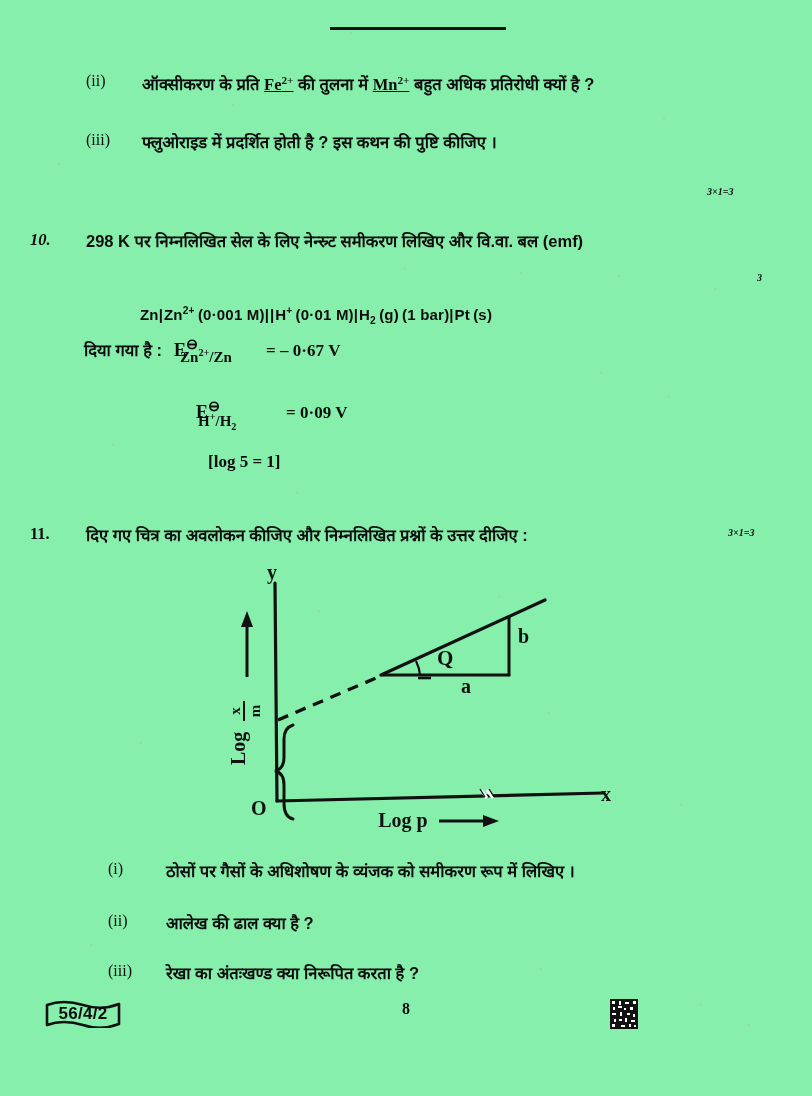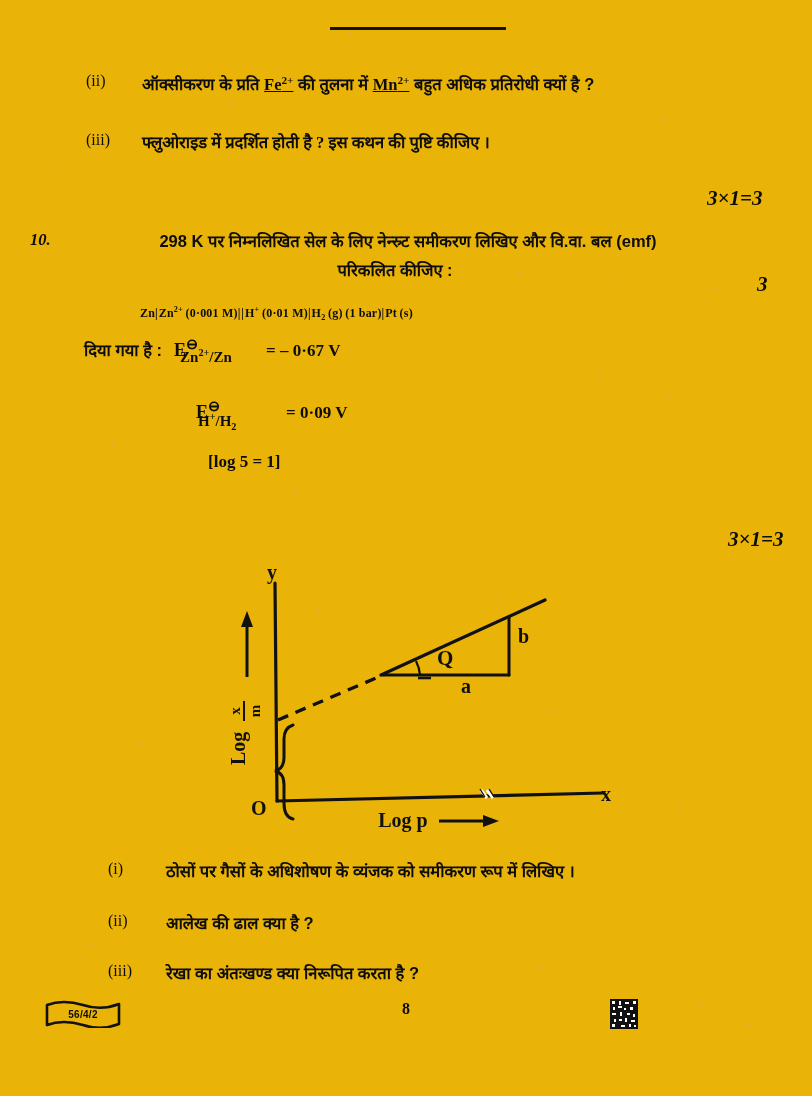--- a/index.html
+++ b/index.html
@@ -10,21 +10,21 @@
   }
   body {
     font-family: "Liberation Serif", serif;
     color: #111111;
   }
   #page {
     position: relative;
     width: 812px;
     height: 1096px;
     margin: 0 auto;
-    background: #eab308;
+    background: #86efac;
     overflow: hidden;
   }
 
   
   .speck {
     position: absolute;
     background: #b9b9b3;
     border-radius: 50%;
     opacity: .55;
   }
@@ -73,29 +73,29 @@
   }
   sup, sub {
     font-size: 68%;
     font-weight: bold;
   }
   .marks {
     position: absolute;
     font-family: "Liberation Serif", serif;
     font-style: italic;
     font-weight: bold;
-    font-size: 21px;
+    font-size: 10px;
     color: #0d0d0d;
   }
 
   .cellline {
     position: absolute;
-    font-family: Liberation Serif, serif;
-    font-weight: bold;
-    font-size: 12px;
+    font-family: Liberation Sans, sans-serif;
+    font-weight: bold;
+    font-size: 15px;
     letter-spacing: .2px;
     color: #0d0d0d;
     white-space: nowrap;
   }
 
   .givenrow {
     position: absolute;
     white-space: nowrap;
     color: #0d0d0d;
   }
@@ -153,21 +153,21 @@
   }
   .footer-code .label {
     position: absolute;
     left: 0; top: 0;
     width: 78px; height: 28px;
     display: flex;
     align-items: center;
     justify-content: center;
     font-family: "Liberation Sans", sans-serif;
     font-weight: bold;
-    font-size: 10px;
+    font-size: 17px;
     color: #0d0d0d;
     letter-spacing: .3px;
   }
   .pageno {
     position: absolute;
     left: 0;
     top: 1000px;
     width: 812px;
     text-align: center;
     font-family: "Liberation Serif", serif;
@@ -191,50 +191,53 @@
   <div class="rule-top"></div>
 
   <div class="qrow" style="left:86px; top:72px; width:640px;">
     <span class="roman" style="width:56px; flex:none;">(ii)</span>
     <span class="hin" style="flex:1;"><span>ऑक्सीकरण के प्रति </span><span class="sci">Fe<sup>2+</sup></span><span> की तुलना में </span><span class="sci">Mn<sup>2+</sup></span><span> बहुत अधिक प्रतिरोधी क्यों है ?</span></span>
   </div>
 
   <div class="qrow" style="left:86px; top:131px; width:640px;">
     <span class="roman" style="width:56px; flex:none;">(iii)</span>
     <span style="flex:1;">
-      <span class="hin" style="display:block;font-family:Liberation Serif, serif;">फ्लुओराइड में प्रदर्शित होती है ? इस कथन की पुष्टि कीजिए ।</span>
+      <span class="hin" style="display:block;">फ्लुओराइड में प्रदर्शित होती है ? इस कथन की पुष्टि कीजिए ।</span>
     </span>
   </div>
 
   <div class="marks" style="left:707px; top:186px;">3×1=3</div>
 
   <div class="qrow" style="left:30px; top:230px; width:700px;">
     <span class="qnum" style="width:56px; flex:none;font-style:italic;">10.</span>
-    <span style="flex:1;text-align:center;">
+    <span style="flex:1;">
       <span class="hin" style="display:block;">298 K पर निम्नलिखित सेल के लिए नेन्स्र्ट समीकरण लिखिए और वि.वा. बल (emf)</span>
-      <span class="hin" style="display:block; margin-left:-26px; margin-top:6px;">परिकलित कीजिए :</span>
     </span>
   </div>
   <div class="marks" style="left:757px; top:272px;">3</div>
 
   <div class="cellline" style="left:140px; top:305px;">Zn<span style="letter-spacing:1px;">|</span>Zn<sup>2+</sup> (0·001 M)<span style="letter-spacing:1px;">||</span>H<sup>+</sup> (0·01 M)<span style="letter-spacing:1px;">|</span>H<sub>2</sub> (g) (1 bar)<span style="letter-spacing:1px;">|</span>Pt (s)</div>
 
   <div class="givenrow" style="left:84px; top:336px;">
     <span class="given-label">दिया गया है :</span>
     <span class="efrac" style="margin-left:8px;">E<sup style="font-size:80%;">⊖</sup><span class="esub">Zn<sup>2+</sup>/Zn</span></span>
     <span class="eq-val" style="margin-left:64px;">= – 0·67 V</span>
   </div>
 
   <div class="givenrow" style="left:196px; top:398px;">
     <span class="efrac">E<sup style="font-size:80%;">⊖</sup><span class="esub" style="left:2px; top:13px;">H<sup>+</sup>/H<sub>2</sub></span></span>
     <span class="eq-val" style="margin-left:62px;">= 0·09 V</span>
   </div>
 
   <div class="logline" style="left:208px; top:452px;">[log 5 = 1]</div>
 
+  <div class="qrow" style="left:30px; top:524px; width:700px;">
+    <span class="qnum" style="width:56px; flex:none;">11.</span>
+    <span class="hin" style="flex:1;">दिए गए चित्र का अवलोकन कीजिए और निम्नलिखित प्रश्नों के उत्तर दीजिए :</span>
+  </div>
   <div class="marks" style="left:728px; top:527px;">3×1=3</div>
 
   <div id="figure">
     <svg width="400" height="270" viewBox="0 0 400 270" xmlns="http://www.w3.org/2000/svg">
 
       <line x1="60" y1="18" x2="62" y2="236" stroke="#111" stroke-width="3.2" stroke-linecap="round"></line>
 
       <line x1="62" y1="236" x2="388" y2="228" stroke="#111" stroke-width="3.2" stroke-linecap="round"></line>
 
       <line x1="266" y1="225" x2="272" y2="233" stroke="#fff" stroke-width="3"></line>

